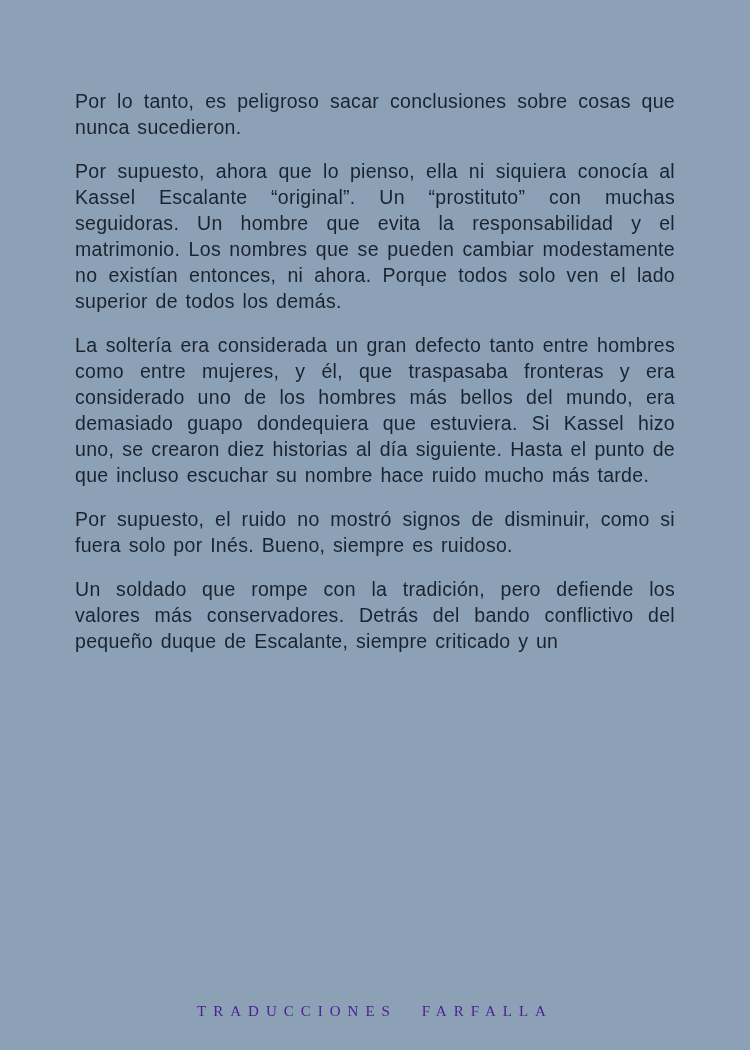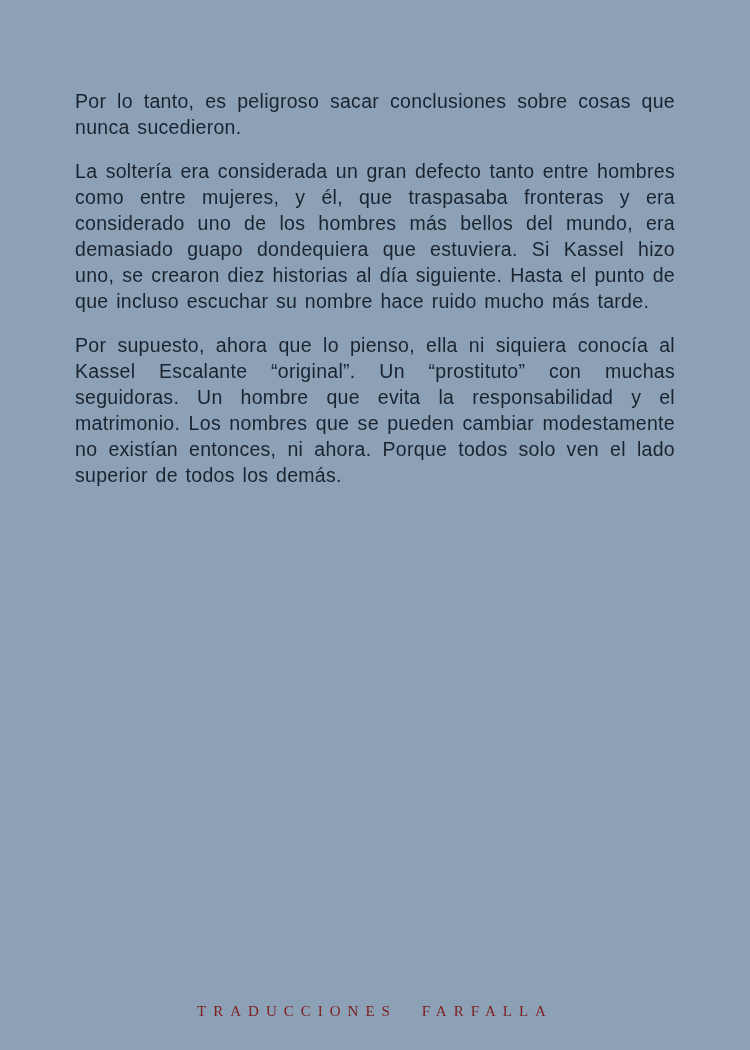--- a/index.html
+++ b/index.html
@@ -36,26 +36,28 @@
     position: absolute;
     left: 0;
     right: 0;
     bottom: 46px;
     text-align: center;
     font-family: "Liberation Serif", "DejaVu Serif", serif;
     font-size: 15px;
     font-weight: 500;
     letter-spacing: 7px;
     word-spacing: 14px;
-    color: #7f1d1d;
+    color: #4c1d95;
   }
 </style>
 </head>
 <body>
 
 <div class="page">
   <div class="content">
     <p>Por lo tanto, es peligroso sacar conclusiones sobre cosas que nunca sucedieron.</p>
+    <p>Por supuesto, ahora que lo pienso, ella ni siquiera conocía al Kassel Escalante “original”. Un “prostituto” con muchas seguidoras. Un hombre que evita la responsabilidad y el matrimonio. Los nombres que se pueden cambiar modestamente no existían entonces, ni ahora. Porque todos solo ven el lado superior de todos los demás.</p>
     <p>La soltería era considerada un gran defecto tanto entre hombres como entre mujeres, y él, que traspasaba fronteras y era considerado uno de los hombres más bellos del mundo, era demasiado guapo dondequiera que estuviera. Si Kassel hizo uno, se crearon diez historias al día siguiente. Hasta el punto de que incluso escuchar su nombre hace ruido mucho más tarde.</p>
-    <p>Por supuesto, ahora que lo pienso, ella ni siquiera conocía al Kassel Escalante “original”. Un “prostituto” con muchas seguidoras. Un hombre que evita la responsabilidad y el matrimonio. Los nombres que se pueden cambiar modestamente no existían entonces, ni ahora. Porque todos solo ven el lado superior de todos los demás.</p>
+    <p>Por supuesto, el ruido no mostró signos de disminuir, como si fuera solo por Inés. Bueno, siempre es ruidoso.</p>
+    <p>Un soldado que rompe con la tradición, pero defiende los valores más conservadores. Detrás del bando conflictivo del pequeño duque de Escalante, siempre criticado y un</p>
   </div>
   <div class="footer">TRADUCCIONES FARFALLA</div>
 </div>
 
 </body></html>

